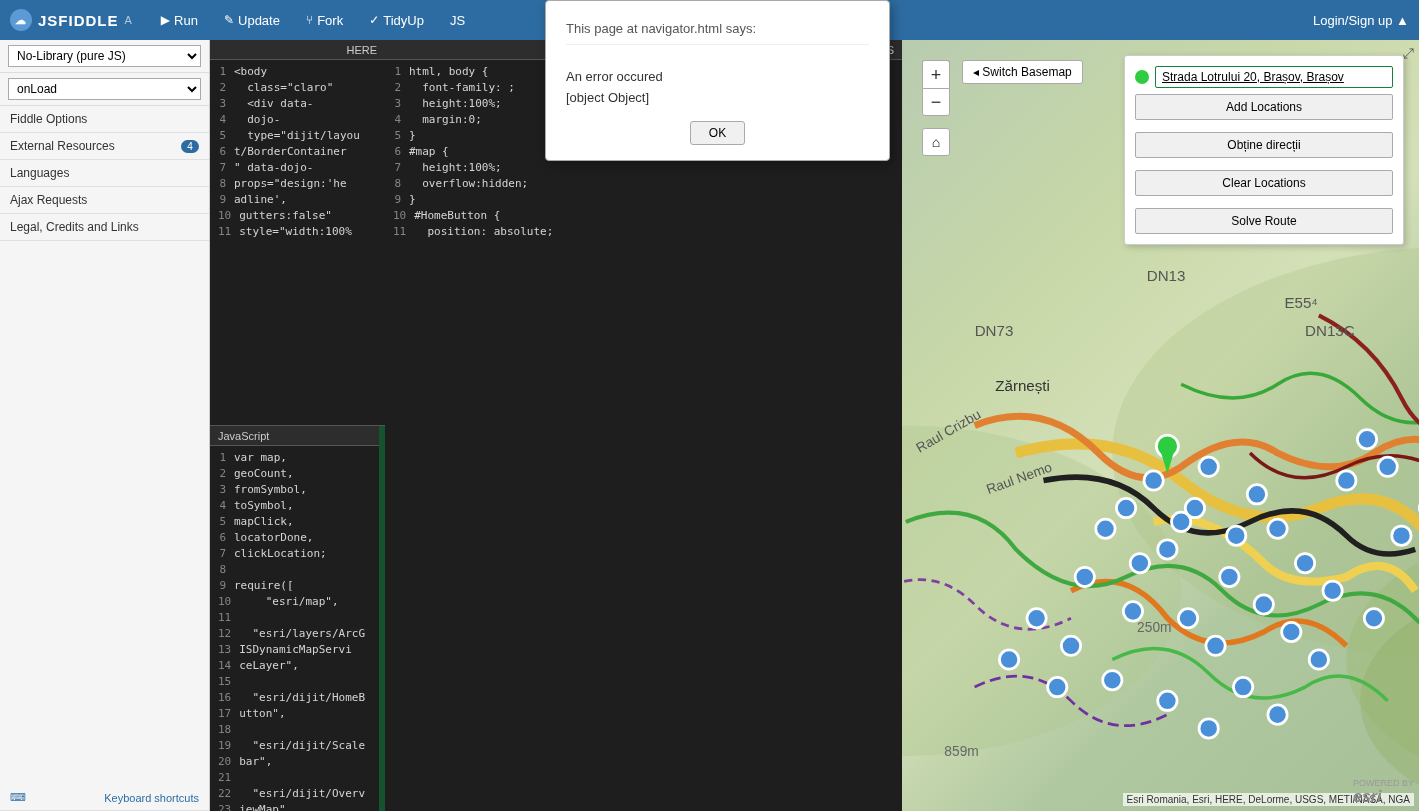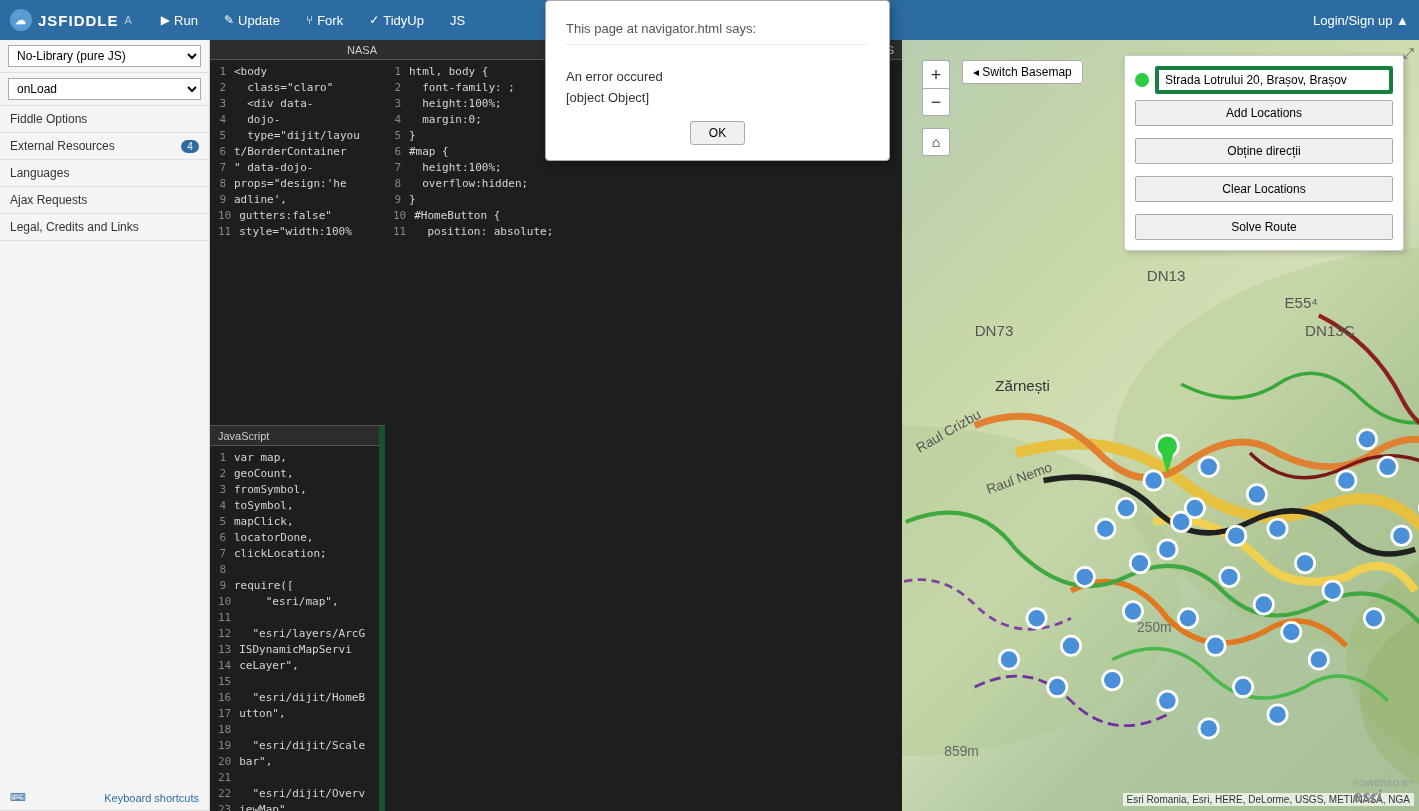--- a/index.html
+++ b/index.html
@@ -242,24 +242,25 @@
     .route-marker {
       width: 14px;
       height: 14px;
       border-radius: 50%;
       flex-shrink: 0;
     }
     .route-marker.green { background: #2ecc40; }
     .route-marker.red { background: #e74c3c; }
     .route-input {
       flex: 1;
-      border: 4px solid #15803d;
+      border: 1px solid #15803d;
       padding: 3px 6px;
       font-size: 12px;
       border-radius: 2px;
+      text-decoration: underline;
     }
     .route-btns {
       display: flex;
       flex-direction: column;
       gap: 12px;
       margin-top: 6px;
     }
     .route-btn {
       width: 100%;
       background: #f0f0f0;
@@ -454,21 +455,21 @@
     <div class="sidebar-item" style="color:#2d6ca2;font-size:11px;">
       <span>⌨</span>
       <span>Keyboard shortcuts</span>
     </div>
   </div>
 
   <div id="code-area">
 
     <div id="html-col" style="height:390px;display:flex;flex-direction:column;border-bottom:1px solid #555;">
       <div class="panel-label right-align">
-        <span>NASA</span>
+        <span>HERE</span>
       </div>
       <div class="code-panel" id="html-code">
           <div class="code-line">
             <span class="line-num">1</span>
             <span class="line-content">&lt;body</span>
           </div>
           <div class="code-line">
             <span class="line-num">2</span>
             <span class="line-content">  class="claro"</span>
           </div>

